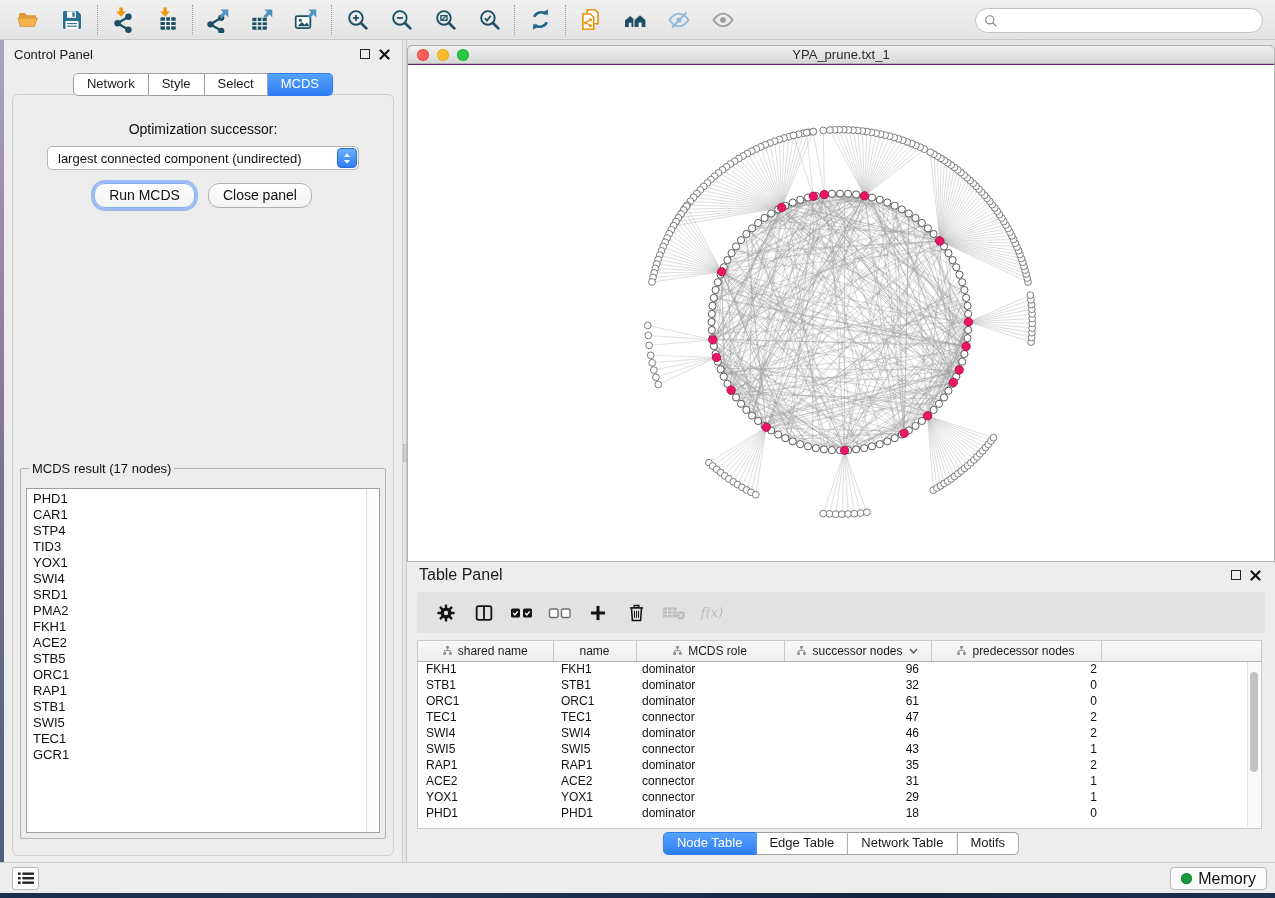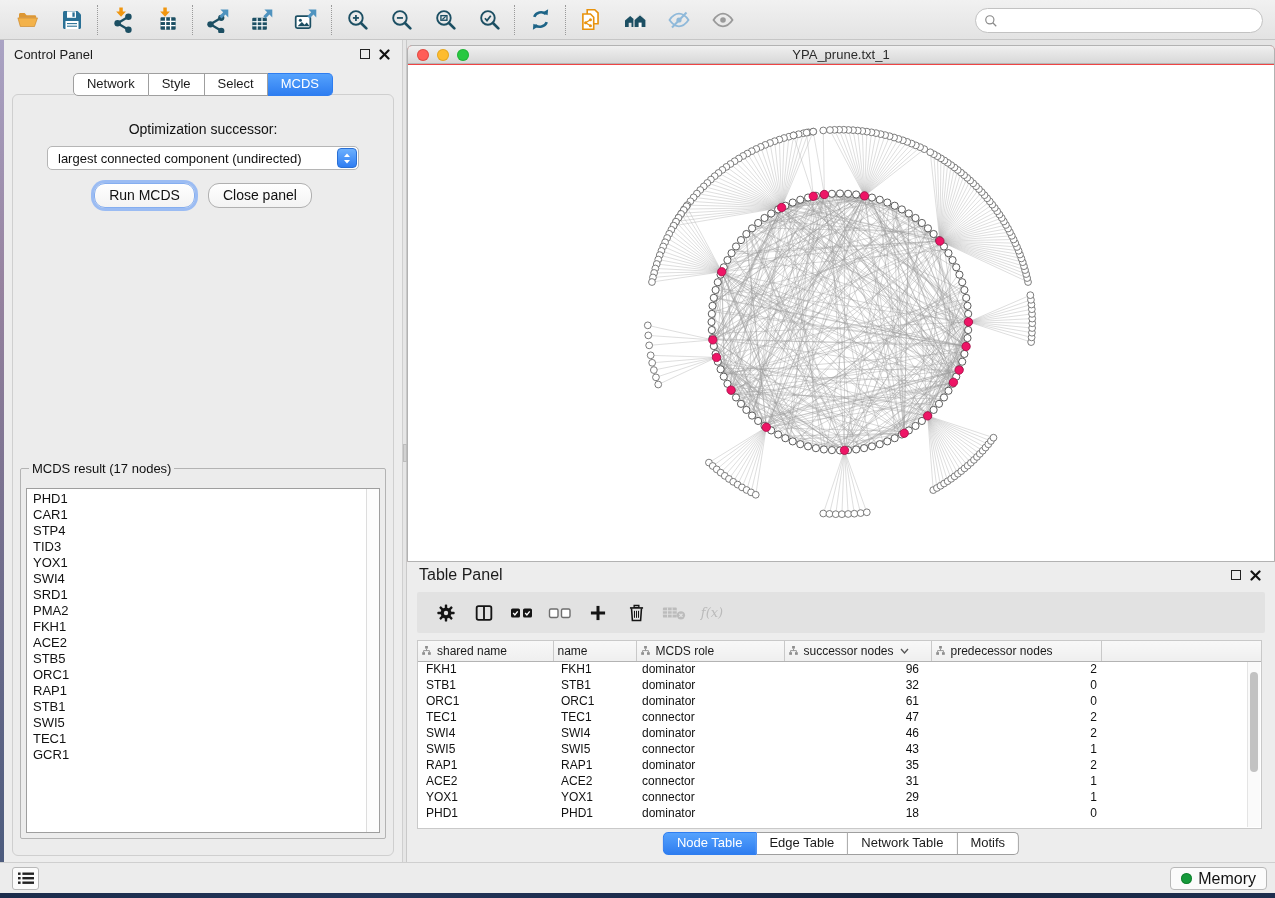--- a/index.html
+++ b/index.html
@@ -61,21 +61,21 @@
   .mcds-item { font-size:13px; line-height:16px; padding-left:6px; color:#111; }
 
   
   .v-divider { position:absolute; left:403px; top:40px; width:4px; height:822px;
     background:#e6e6e6; border-right:1px solid #c9c9c9; }
   .v-grip { position:absolute; left:0; top:404px; width:4px; height:18px; background:#d2d2d2; border:1px solid #bdbdbd; }
 
   
   .right-area { position:absolute; left:407px; top:40px; right:0; height:822px; background:#e4e4e4; }
   .net-window { position:absolute; left:0; top:5px; right:0; height:517px;
-    border:1px solid #b2b2b2; border-radius:5px 5px 0 0; overflow:hidden; background:#ef4444; }
+    border:1px solid #b2b2b2; border-radius:5px 5px 0 0; overflow:hidden; background:#701a75; }
   .titlebar { height:18px; background:linear-gradient(#f0f0f0,#d8d8d8); border-bottom:1px solid #b6b6b6; position:relative; }
   .lights { position:absolute; left:9px; top:3px; display:flex; gap:8px; }
   .light { width:12px; height:12px; border-radius:50%; }
   .light.red { background:#ff5e57; box-shadow:inset 0 0 0 1px rgba(170,40,30,.35); }
   .light.yellow { background:#febc2e; box-shadow:inset 0 0 0 1px rgba(180,130,10,.35); }
   .light.green { background:#28c841; box-shadow:inset 0 0 0 1px rgba(20,140,40,.35); }
   .net-title { text-align:center; font-size:13px; line-height:17px; color:#2b2b2b; }
   .net-canvas { position:absolute; left:0; top:19px; right:0; bottom:0; background:#fff; }
   .net-canvas svg { width:100%; height:100%; display:block; }
   .edges line { stroke:#9b9b9b; stroke-width:0.7; opacity:0.55; }
@@ -95,21 +95,21 @@
   .fx-label { font-family:"DejaVu Serif", serif; font-style:italic; font-size:13px; color:#9a9a9a; }
   .tp-table { position:absolute; left:10px; right:13px; top:78px; height:189px;
     background:#fff; border:1px solid #c9c9c9; overflow:hidden; }
   table.node-table { border-collapse:collapse; width:100%; table-layout:fixed; }
   .node-table col.c0{width:135px} .node-table col.c1{width:83px} .node-table col.c2{width:148px}
   .node-table col.c3{width:147px} .node-table col.c4{width:170px} .node-table col.c5{width:auto}
   .node-table th { height:20px; background:linear-gradient(#f8f8f8,#efefef);
     border-right:1px solid #c9c9c9; border-bottom:1px solid #b3b3b3;
     font-size:12px; font-weight:normal; color:#1b1b1b; }
   .node-table th:last-child { border-right:none; }
-  .th-inner { display:flex; align-items:center; gap:6px; padding:0 4px; }
+  .th-inner { display:flex; align-items:center; justify-content:center; gap:6px; padding:0 4px; }
   .node-table td { height:16px; font-size:12px; color:#111; white-space:nowrap; overflow:hidden; }
   td.col0 { padding-left:8px; } td.col1 { padding-left:8px; } td.col2 { padding-left:6px; }
   td.col3 { text-align:right; padding-right:12px; } td.col4 { text-align:right; padding-right:4px; }
   .tp-scroll { position:absolute; right:1px; top:21px; bottom:1px; width:13px; background:#fafafa; border-left:1px solid #e4e4e4; }
   .tp-thumb { position:absolute; left:2px; top:10px; width:8px; height:100px; background:#c2c2c2; border-radius:4px; }
   .tp-tabs { position:absolute; bottom:7px; left:50%; transform:translateX(-50%); }
 
   
   .status-bar { position:absolute; left:0; top:862px; right:0; height:31px; background:#ececec; border-top:1px solid #cfcfcf; }
   .list-btn { position:absolute; left:12px; top:4px; width:27px; height:23px; background:#fbfbfb;

